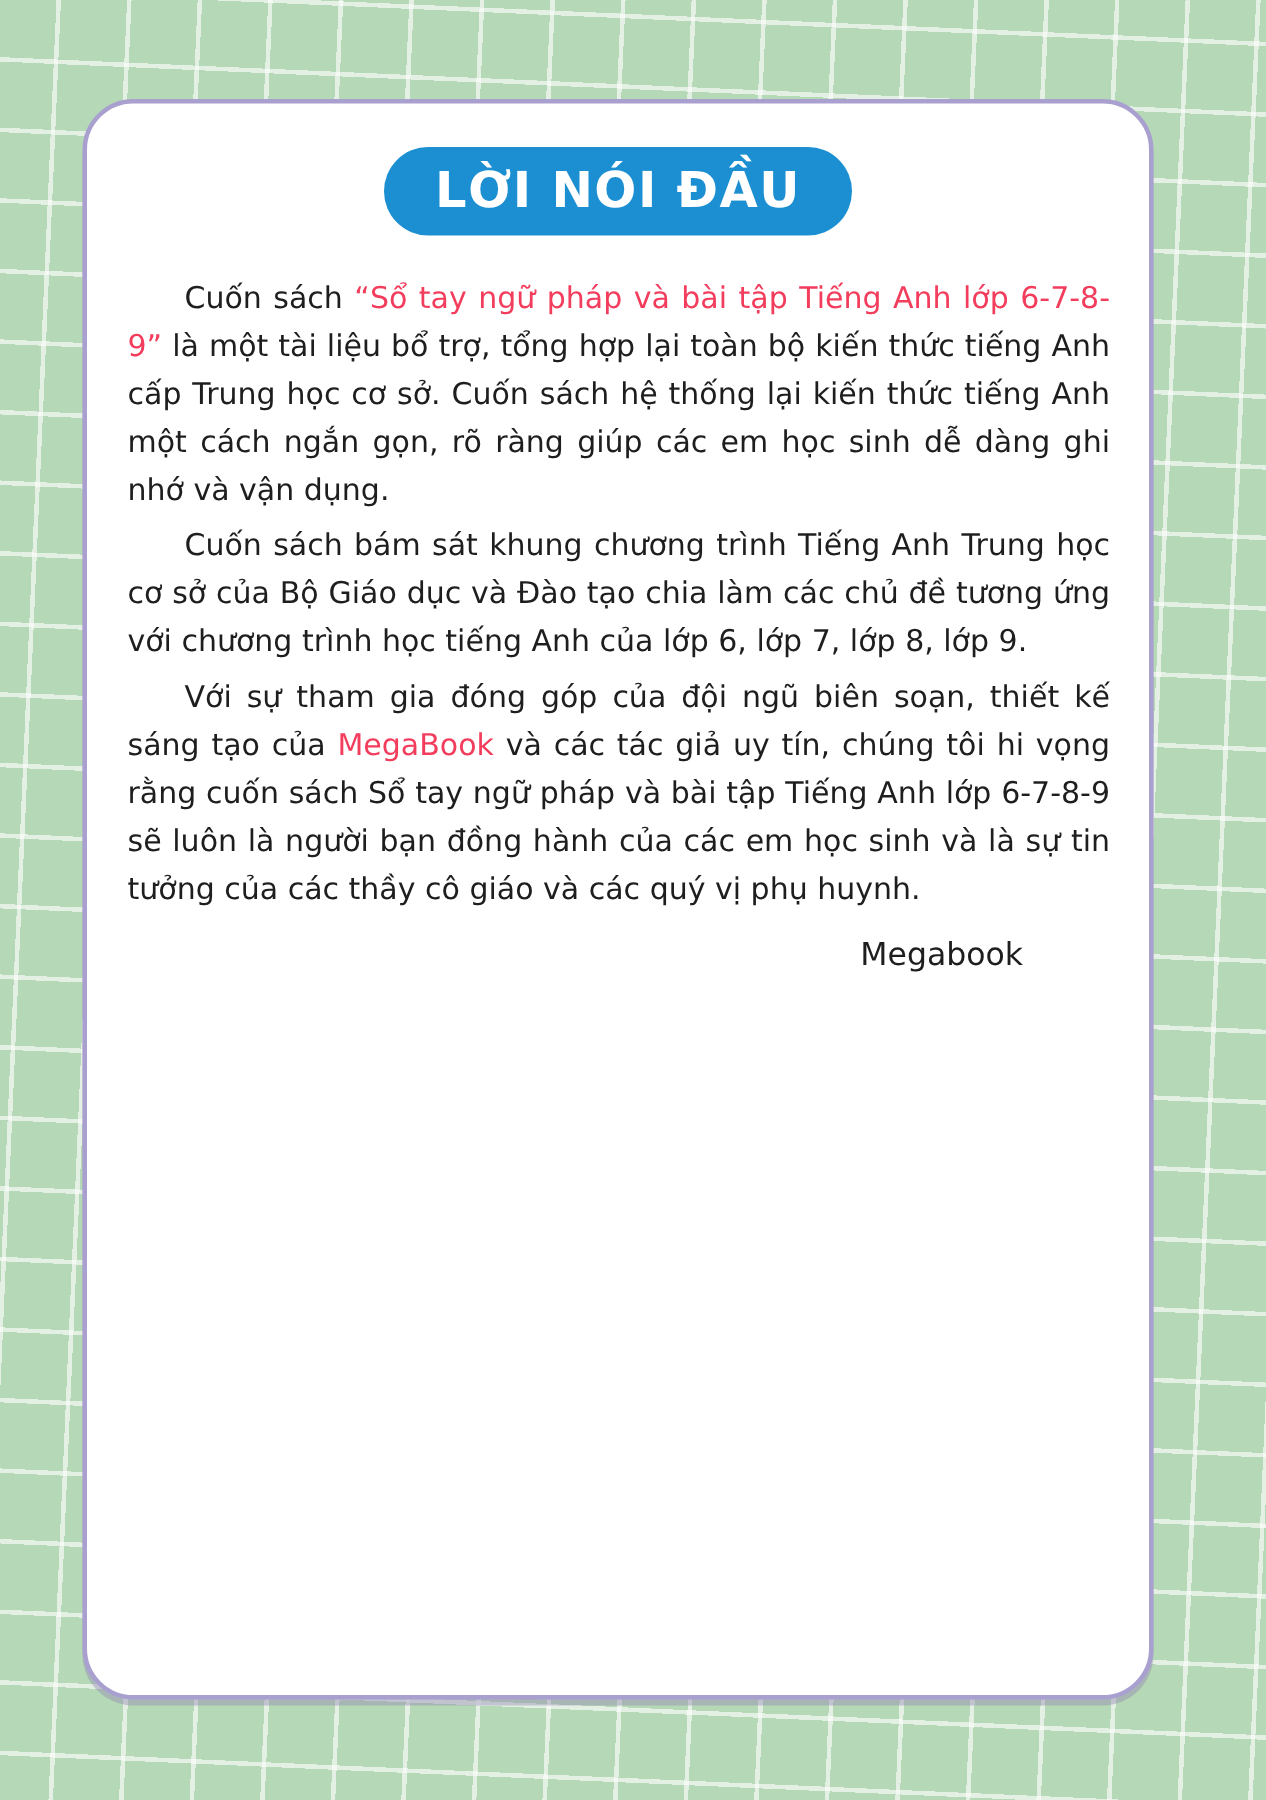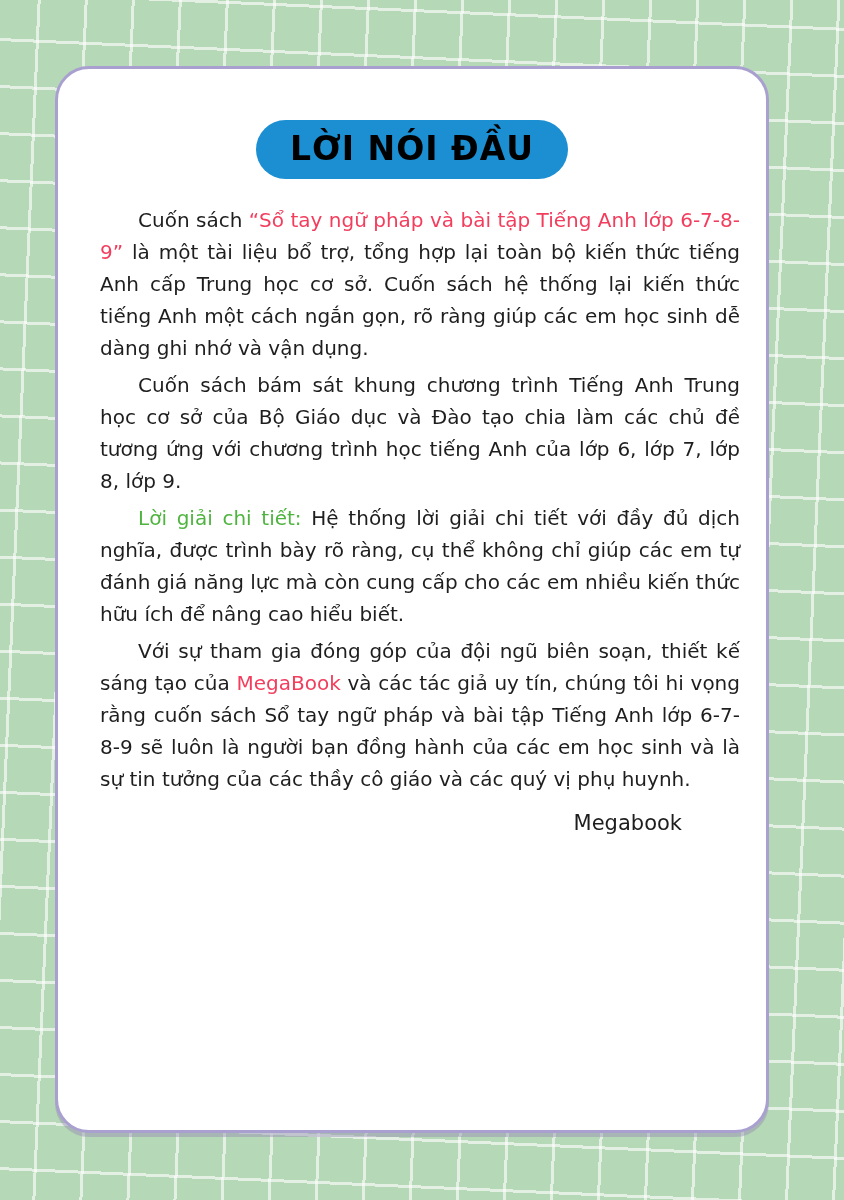--- a/index.html
+++ b/index.html
@@ -32,33 +32,33 @@
   .page-card{
     position:absolute;
     left:55px;top:66px;
     width:714px;height:1067px;
     background:#ffffff;
     border:3px solid var(--card-border);
     border-radius:34px;
     box-shadow:0 4px 0 rgba(150,142,180,.45);
   }
   .title-badge{
-    margin:51px auto 0 auto;
+    margin:29px auto 0 auto;
     width:max-content;
     background:var(--badge-blue);
-    color:#000000;
+    color:#ffffff;
     padding:9px 34px 11px 34px;
     border-radius:30px;
     font-size:33px;
     font-weight:bold;
     letter-spacing:1px;
   }
   .content{
     margin-top:25px;
-    padding:0 26px 0 42px;
+    padding:0 26px 0 27px;
     color:var(--body-text);
     font-size:20px;
     line-height:32px;
     text-align:justify;
   }
   .content p{
     text-indent:38px;
     margin-bottom:5px;
   }
   .seg-body{color:var(--body-text);}
@@ -78,18 +78,17 @@
 <div class="grid-layer"></div>
 
 <div class="page-card">
   <div class="title-badge">
     <span>LỜI NÓI ĐẦU</span>
   </div>
   <div class="content">
     <div>
         <p><span class="seg-body">Cuốn sách </span><span class="seg-red">“Sổ tay ngữ pháp và bài tập Tiếng Anh lớp 6-7-8-9”</span><span class="seg-body"> là một tài liệu bổ trợ, tổng hợp lại toàn bộ kiến thức tiếng Anh cấp Trung học cơ sở. Cuốn sách hệ thống lại kiến thức tiếng Anh một cách ngắn gọn, rõ ràng giúp các em học sinh dễ dàng ghi nhớ và vận dụng.</span></p>
         <p><span class="seg-body">Cuốn sách bám sát khung chương trình Tiếng Anh Trung học cơ sở của Bộ Giáo dục và Đào tạo chia làm các chủ đề tương ứng với chương trình học tiếng Anh của lớp 6, lớp 7, lớp 8, lớp 9.</span></p>
-        <p><span class="seg-green">Lời giải chi tiết:</span><span class="seg-body"> Hệ thống lời giải chi tiết với đầy đủ dịch nghĩa, được trình bày rõ ràng, cụ thể không chỉ giúp các em tự đánh giá năng lực mà còn cung cấp cho các em nhiều kiến thức hữu ích để nâng cao hiểu biết.</span></p>
         <p><span class="seg-body">Với sự tham gia đóng góp của đội ngũ biên soạn, thiết kế sáng tạo của </span><span class="seg-red">MegaBook</span><span class="seg-body"> và các tác giả uy tín, chúng tôi hi vọng rằng cuốn sách Sổ tay ngữ pháp và bài tập Tiếng Anh lớp 6-7-8-9 sẽ luôn là người bạn đồng hành của các em học sinh và là sự tin tưởng của các thầy cô giáo và các quý vị phụ huynh.</span></p>
       </div>
     <div class="signature">Megabook</div>
   </div>
 </div>
 
 </body></html>

